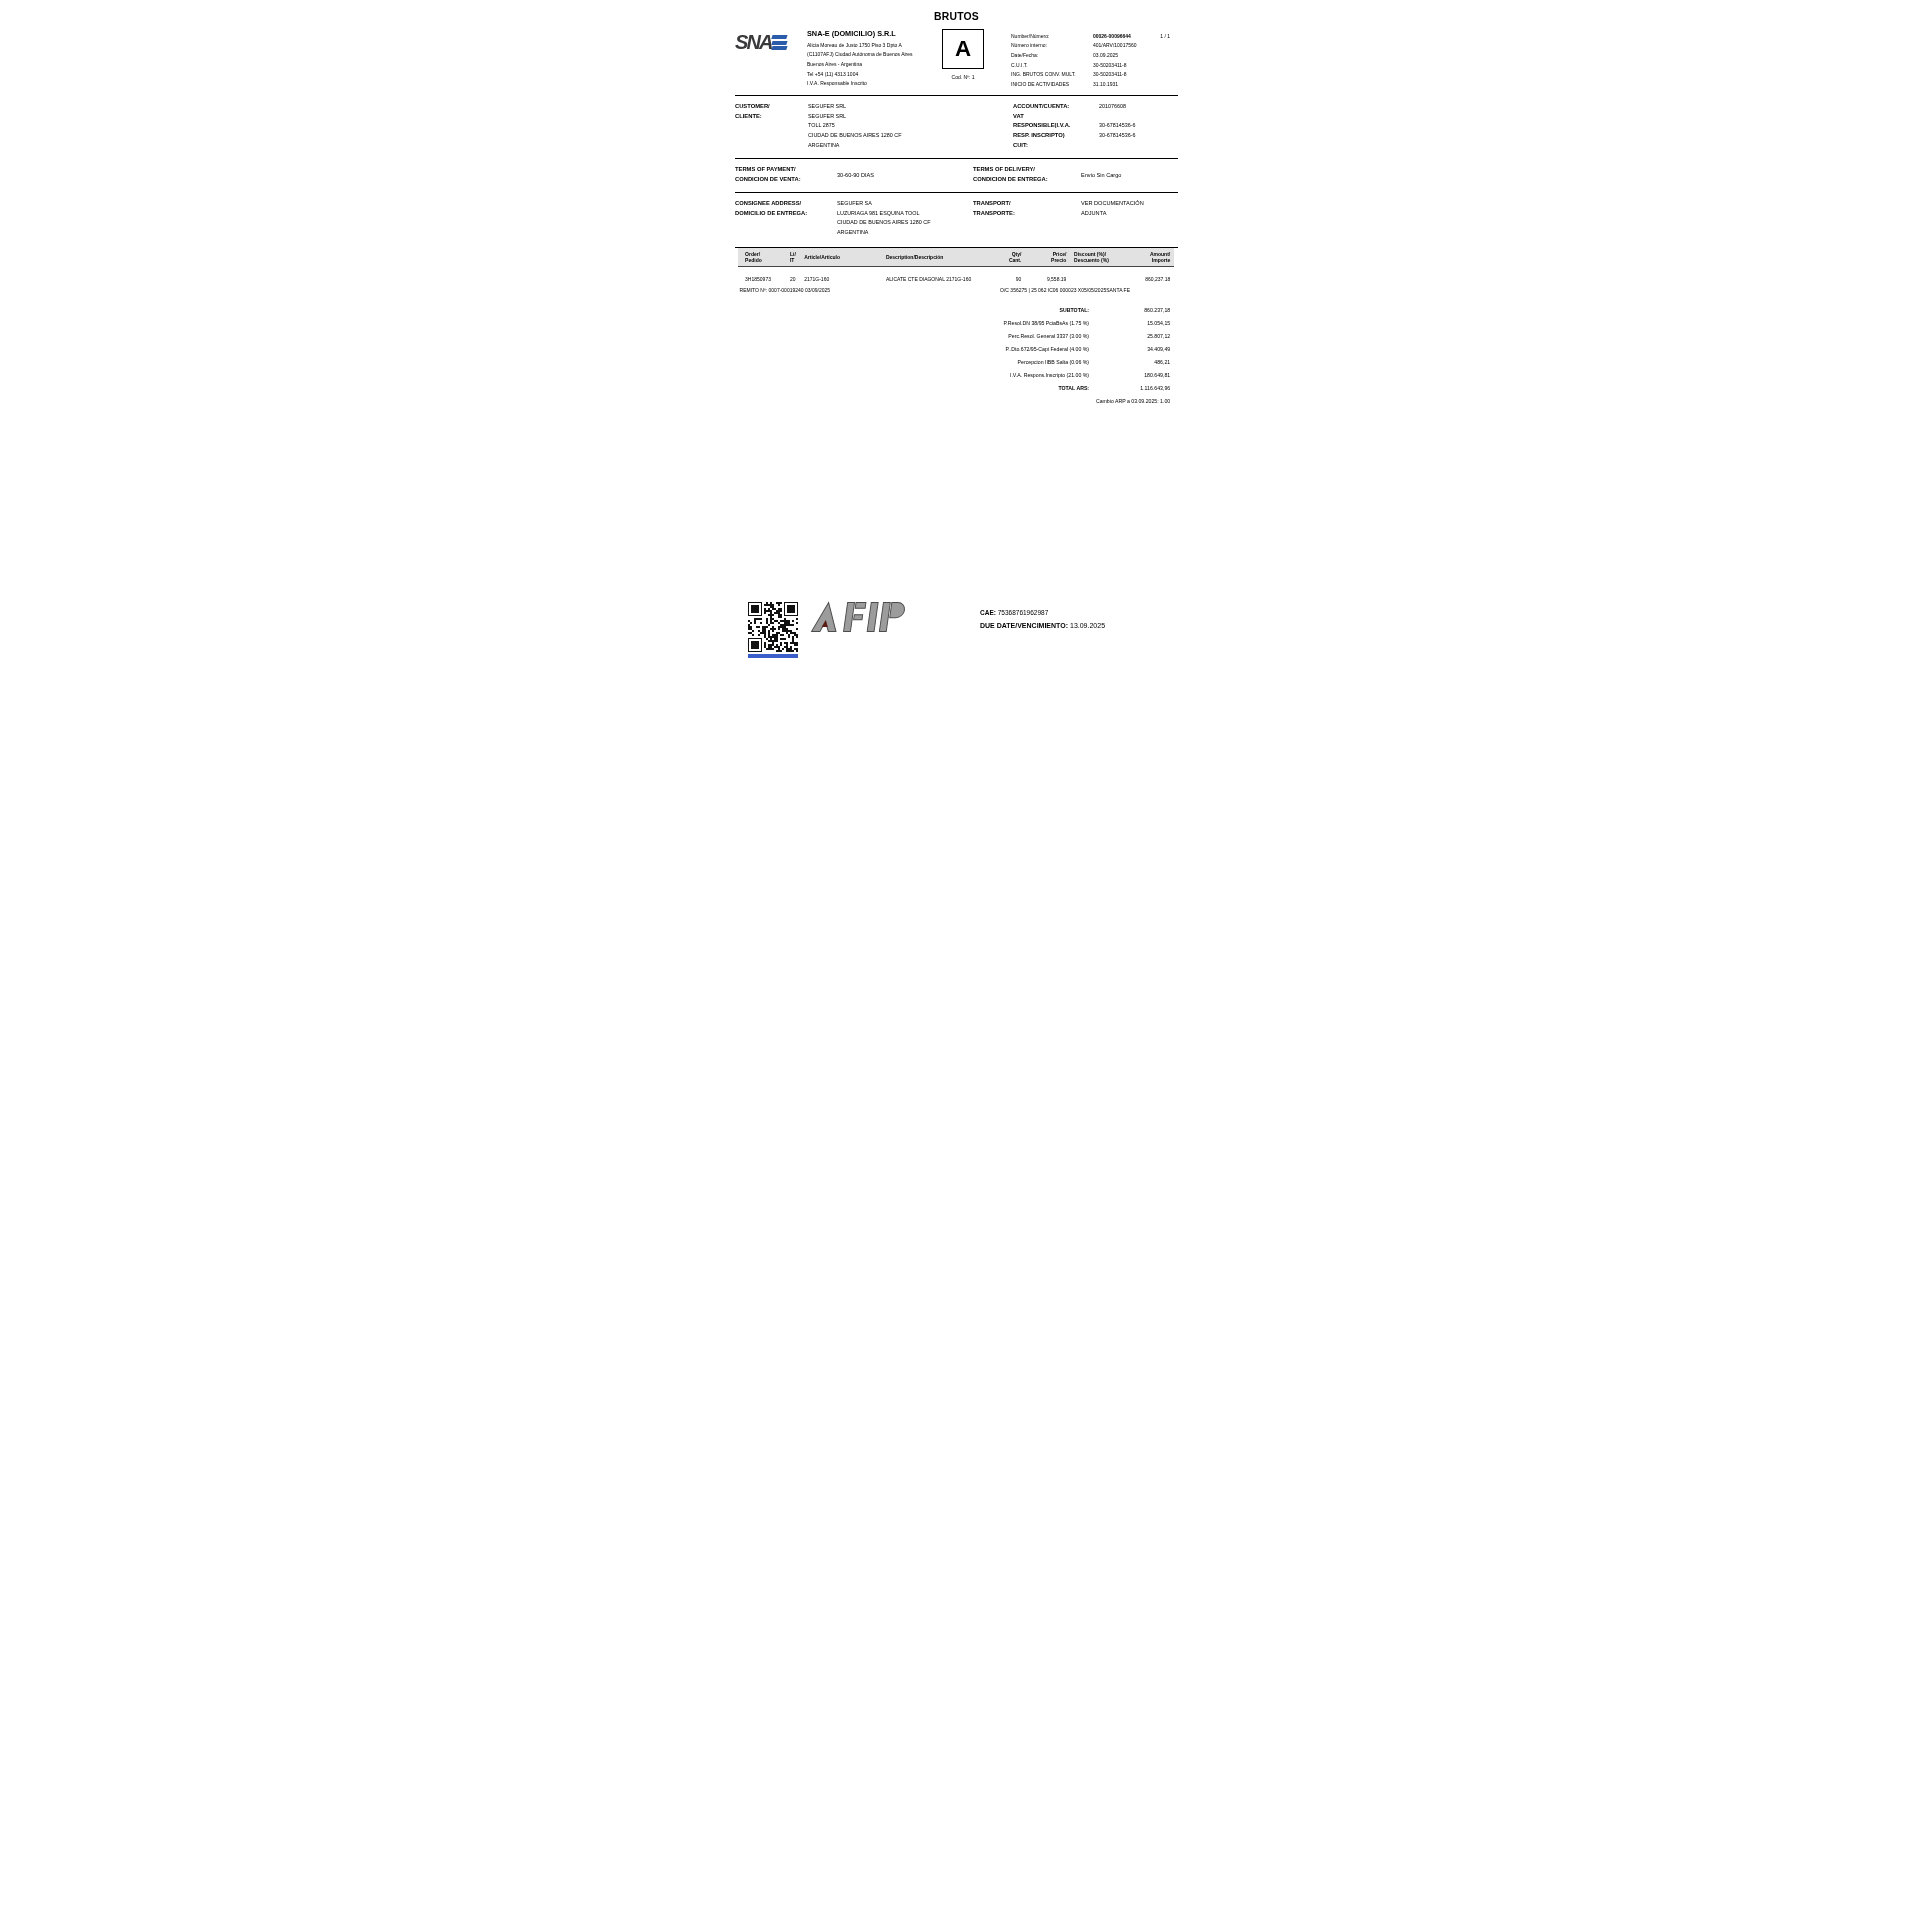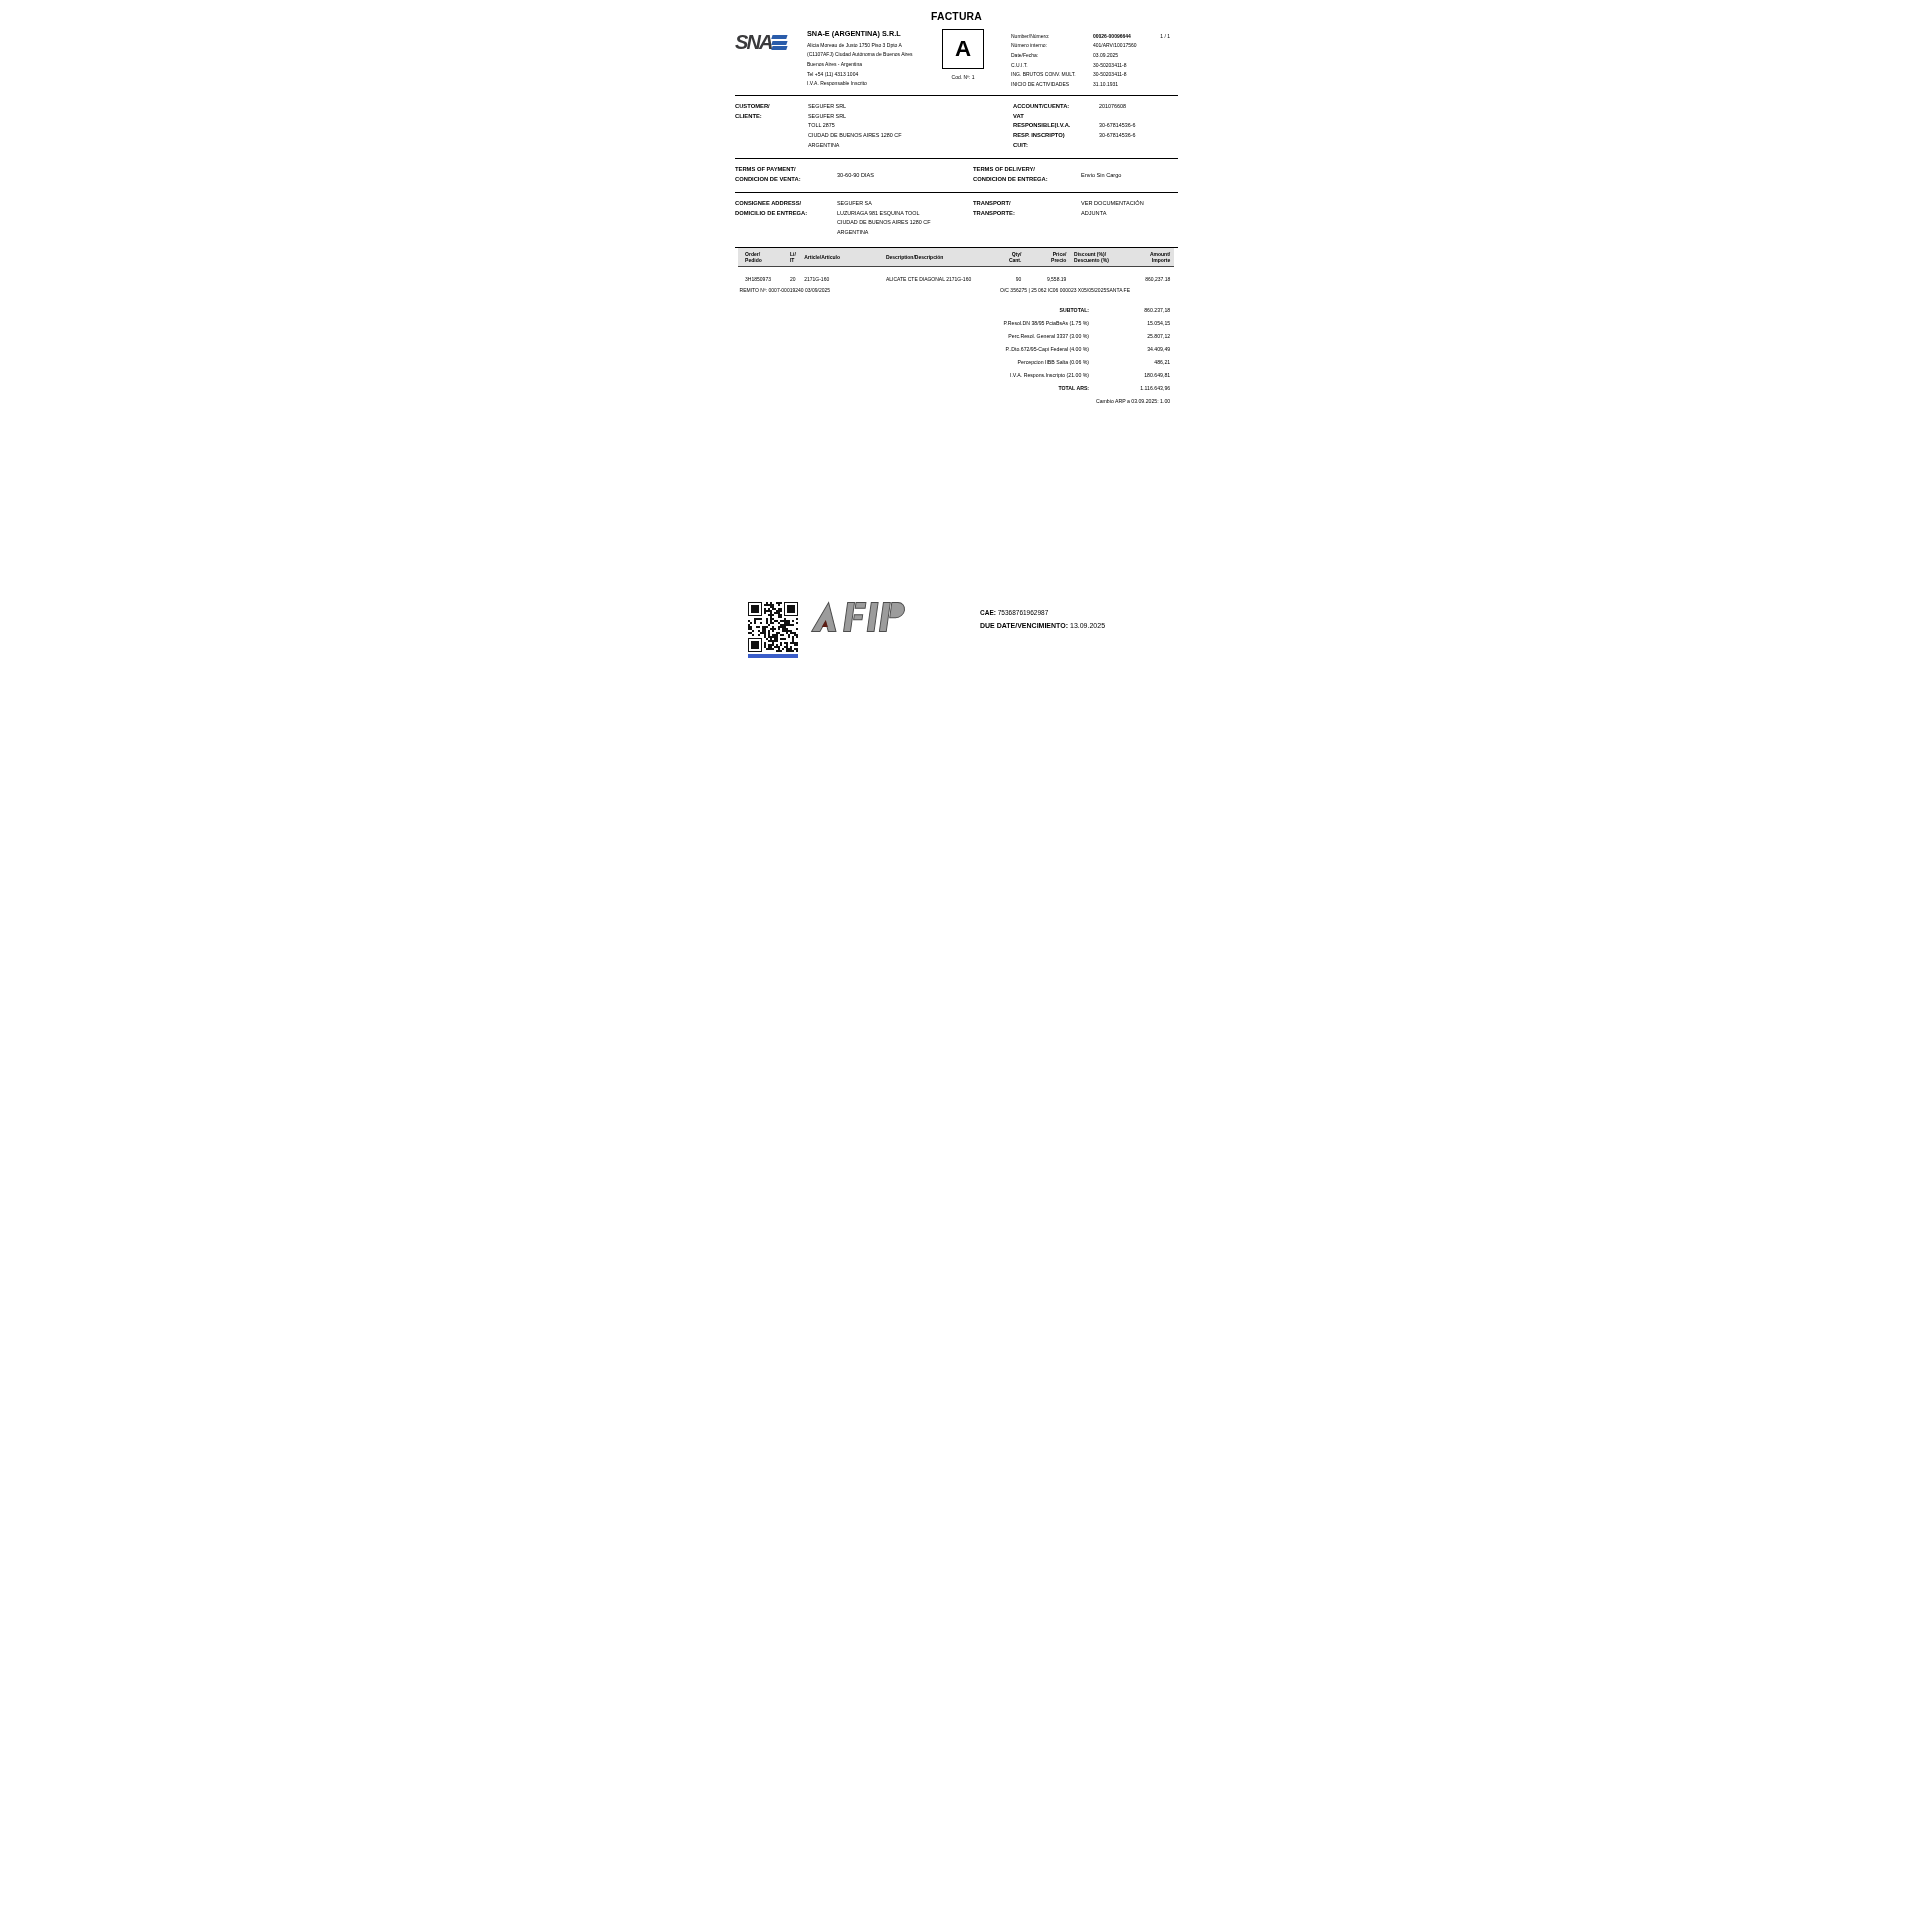--- a/index.html
+++ b/index.html
@@ -95,34 +95,34 @@
   .afip { position:absolute; left:74px; top:0.8px; }
   .cae-block { position:absolute; left:245px; top:8.5px; }
   .cae-line { font-size:6.5px; margin-bottom:6.2px; }
   .due-line { font-size:7px; }
 </style>
 </head>
 <body>
 
 <div class="page">
 
-  <div class="title">FACTURA</div>
+  <div class="title">BRUTOS</div>
   <div class="page-indicator">1 / 1</div>
 
   <div class="header">
     <div class="logo">
       <span class="logo-text">SNA</span>
       <span class="logo-bars">
           <i></i>
           <i></i>
           <i></i>
         </span>
     </div>
     <div class="company">
-      <div class="company-name">SNA-E (ARGENTINA) S.R.L</div>
+      <div class="company-name">SNA-E (DOMICILIO) S.R.L</div>
       <div class="company-addr">
         <div>Alicia Moreau de Justo 1750 Piso 3 Dpto A</div>
         <div>(C1107AFJ) Ciudad Autónoma de Buenos Aires</div>
         <div>Buenos Aires - Argentina</div>
         <div>Tel +54 (11) 4313 1004</div>
         <div>I.V.A. Responsable Inscrito</div>
       </div>
     </div>
     <div class="docbox">
       <div class="letter-box">A</div>

